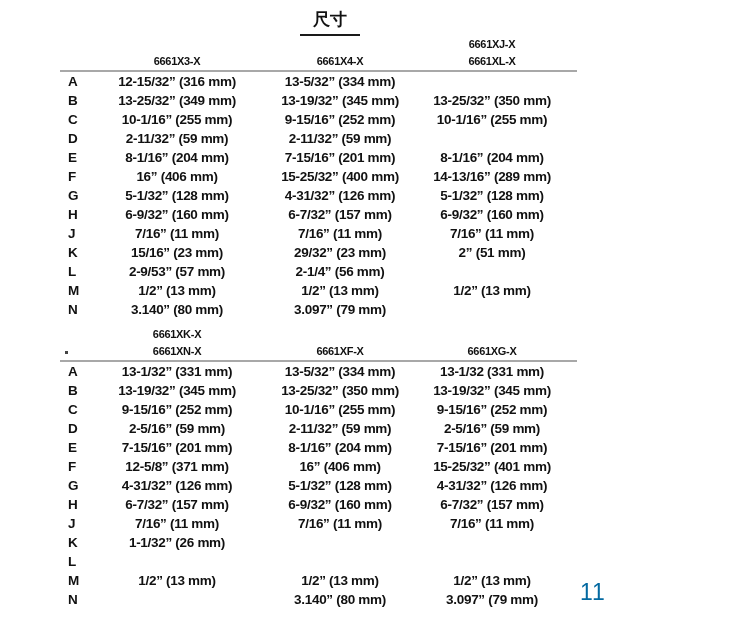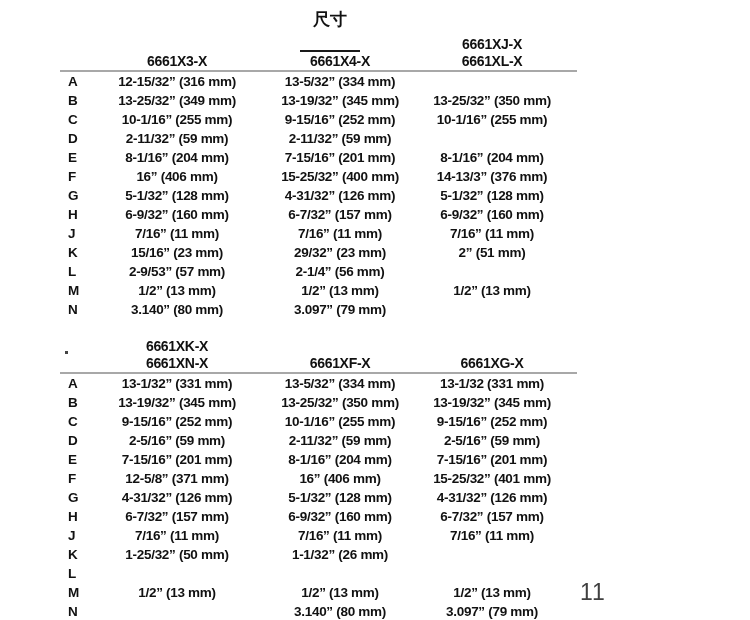--- a/index.html
+++ b/index.html
@@ -3,43 +3,43 @@
 <meta charset="utf-8">
 <style>
   html,body{margin:0;padding:0;}
   body{
     width:750px;height:620px;position:relative;background:#ffffff;overflow:hidden;
     font-family:"Liberation Sans","DejaVu Sans",sans-serif;color:#111;
   }
   .page-title{
     position:absolute;top:10px;left:300px;width:60px;text-align:center;
     font-size:17px;font-weight:700;line-height:20px;
-    border-bottom:2px solid #1a1a1a;padding-bottom:20px;
+    border-bottom:2px solid #1a1a1a;padding-bottom:4px;
   }
   .dim-table{position:absolute;left:58px;width:516px;}
   #table1{top:36px;}
-  #table2{top:338px;}
+  #table2{top:326px;}
   .head-row{
     display:grid;grid-template-columns:30px 178px 148px 156px;
     align-items:end;min-height:33px;
   }
-  .hcell{text-align:center;font-weight:700;font-size:14px;letter-spacing:-0.3px;}
+  .hcell{text-align:center;font-weight:700;font-size:11px;letter-spacing:-0.3px;}
   .hcell div{line-height:16.5px;}
   .rule{height:2px;background:#a8a8a8;margin:1px 0 0 2px;width:517px;}
   .trow{
     display:grid;grid-template-columns:30px 178px 148px 156px;
     height:19px;line-height:19px;
   }
   .cell{font-weight:700;font-size:13.5px;letter-spacing:-0.3px;white-space:nowrap;}
   .cell.val{text-align:center;}
   .cell.label{text-align:left;padding-left:10px;}
   .stray-dot{position:absolute;left:65px;top:351px;width:3px;height:3px;background:#444;}
   .page-number{
     position:absolute;left:580px;top:579px;
-    font-size:23px;font-weight:400;color:#404040;letter-spacing:1px;
+    font-size:23px;font-weight:400;color:#0369a1;letter-spacing:1px;
   }
 </style>
 </head>
 <body>
 
 <div class="page-title">尺寸</div>
 
 <div class="dim-table" id="table1">
   <div class="head-row">
       <div></div>
@@ -81,21 +81,21 @@
       <div class="trow">
         <div class="cell label">E</div>
         <div class="cell val">8-1/16” (204 mm)</div>
         <div class="cell val">7-15/16” (201 mm)</div>
         <div class="cell val">8-1/16” (204 mm)</div>
       </div>
       <div class="trow">
         <div class="cell label">F</div>
         <div class="cell val">16” (406 mm)</div>
         <div class="cell val">15-25/32” (400 mm)</div>
-        <div class="cell val">14-13/3” (376 mm)</div>
+        <div class="cell val">14-13/16” (289 mm)</div>
       </div>
       <div class="trow">
         <div class="cell label">G</div>
         <div class="cell val">5-1/32” (128 mm)</div>
         <div class="cell val">4-31/32” (126 mm)</div>
         <div class="cell val">5-1/32” (128 mm)</div>
       </div>
       <div class="trow">
         <div class="cell label">H</div>
         <div class="cell val">6-9/32” (160 mm)</div>
@@ -202,21 +202,20 @@
         <div class="cell val">6-7/32” (157 mm)</div>
       </div>
       <div class="trow">
         <div class="cell label">J</div>
         <div class="cell val">7/16” (11 mm)</div>
         <div class="cell val">7/16” (11 mm)</div>
         <div class="cell val">7/16” (11 mm)</div>
       </div>
       <div class="trow">
         <div class="cell label">K</div>
-        <div class="cell val">1-25/32” (50 mm)</div>
         <div class="cell val">1-1/32” (26 mm)</div>
       </div>
       <div class="trow">
         <div class="cell label">L</div>
         <div class="cell val"></div>
         <div class="cell val"></div>
         <div class="cell val"></div>
       </div>
       <div class="trow">
         <div class="cell label">M</div>

